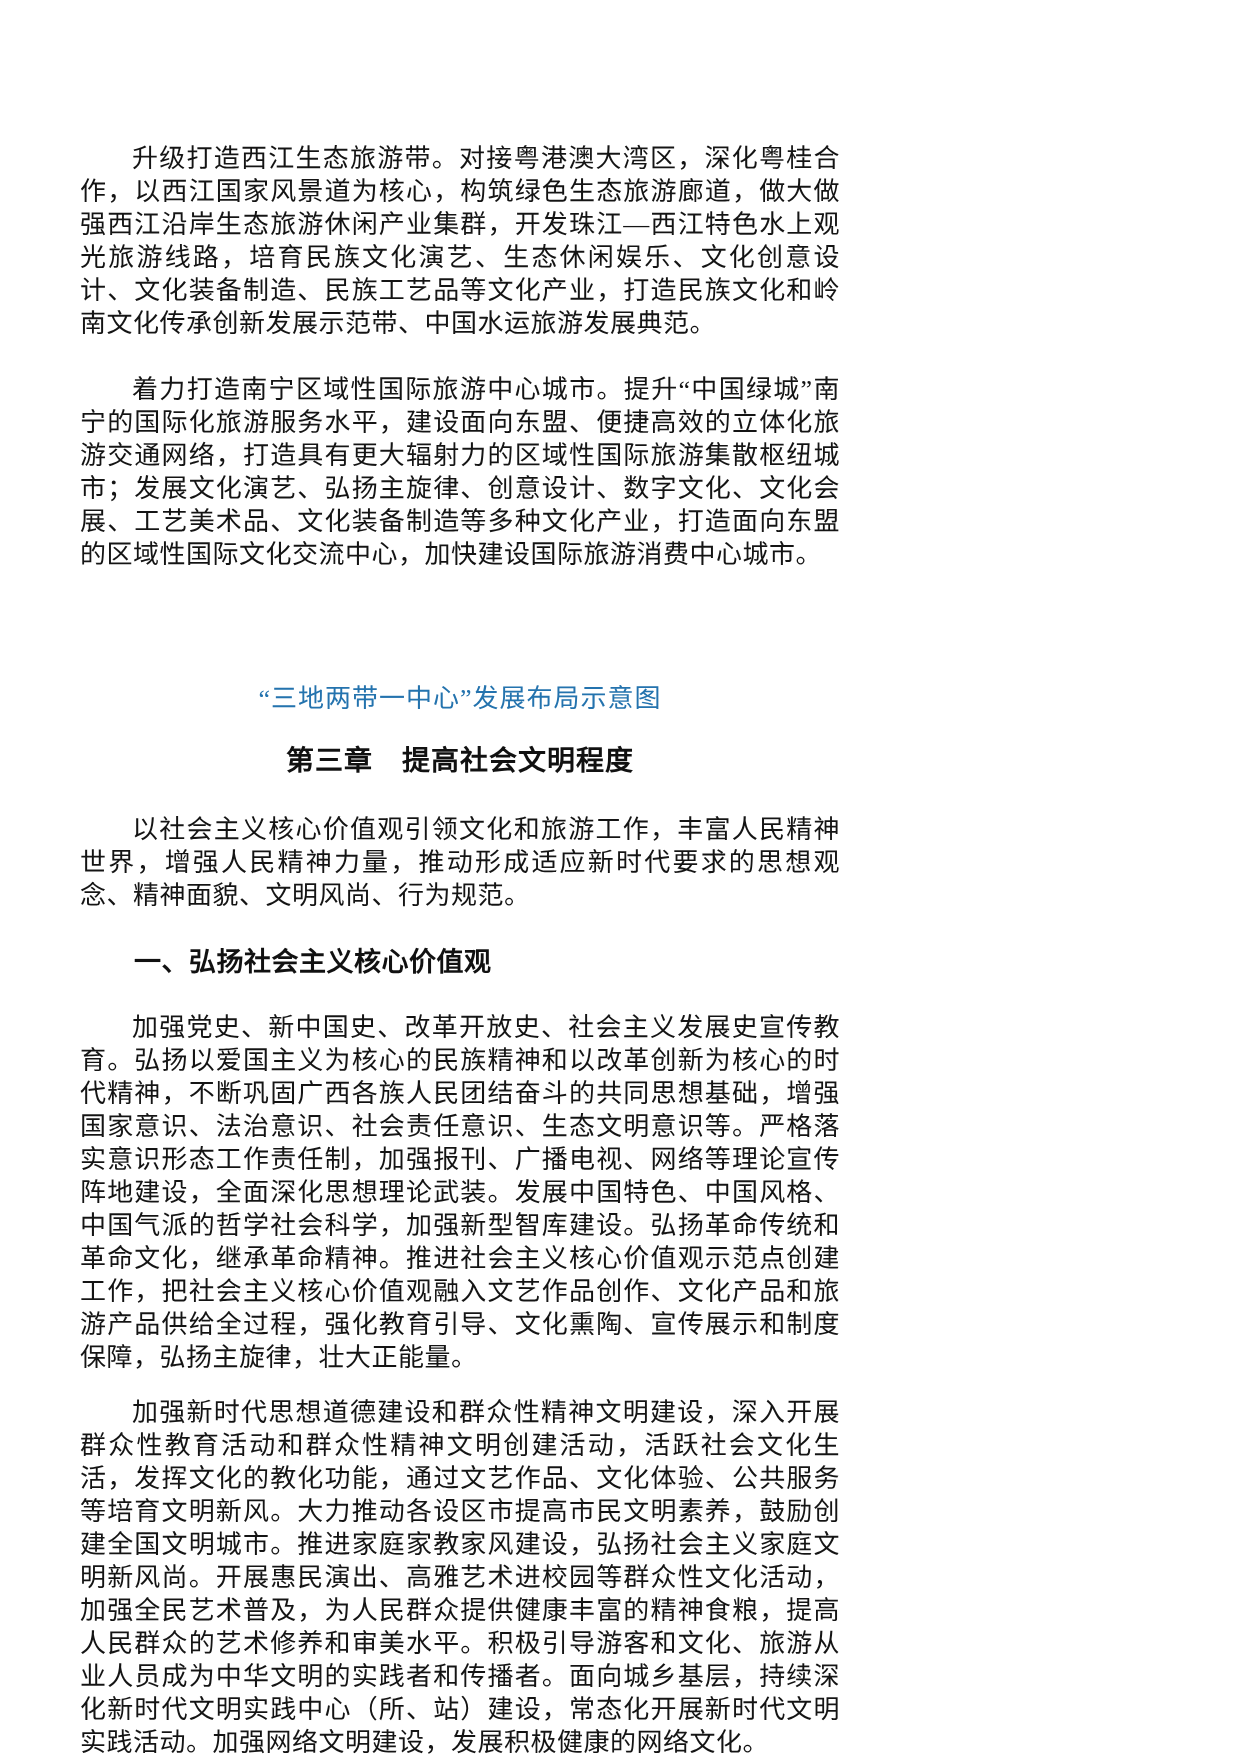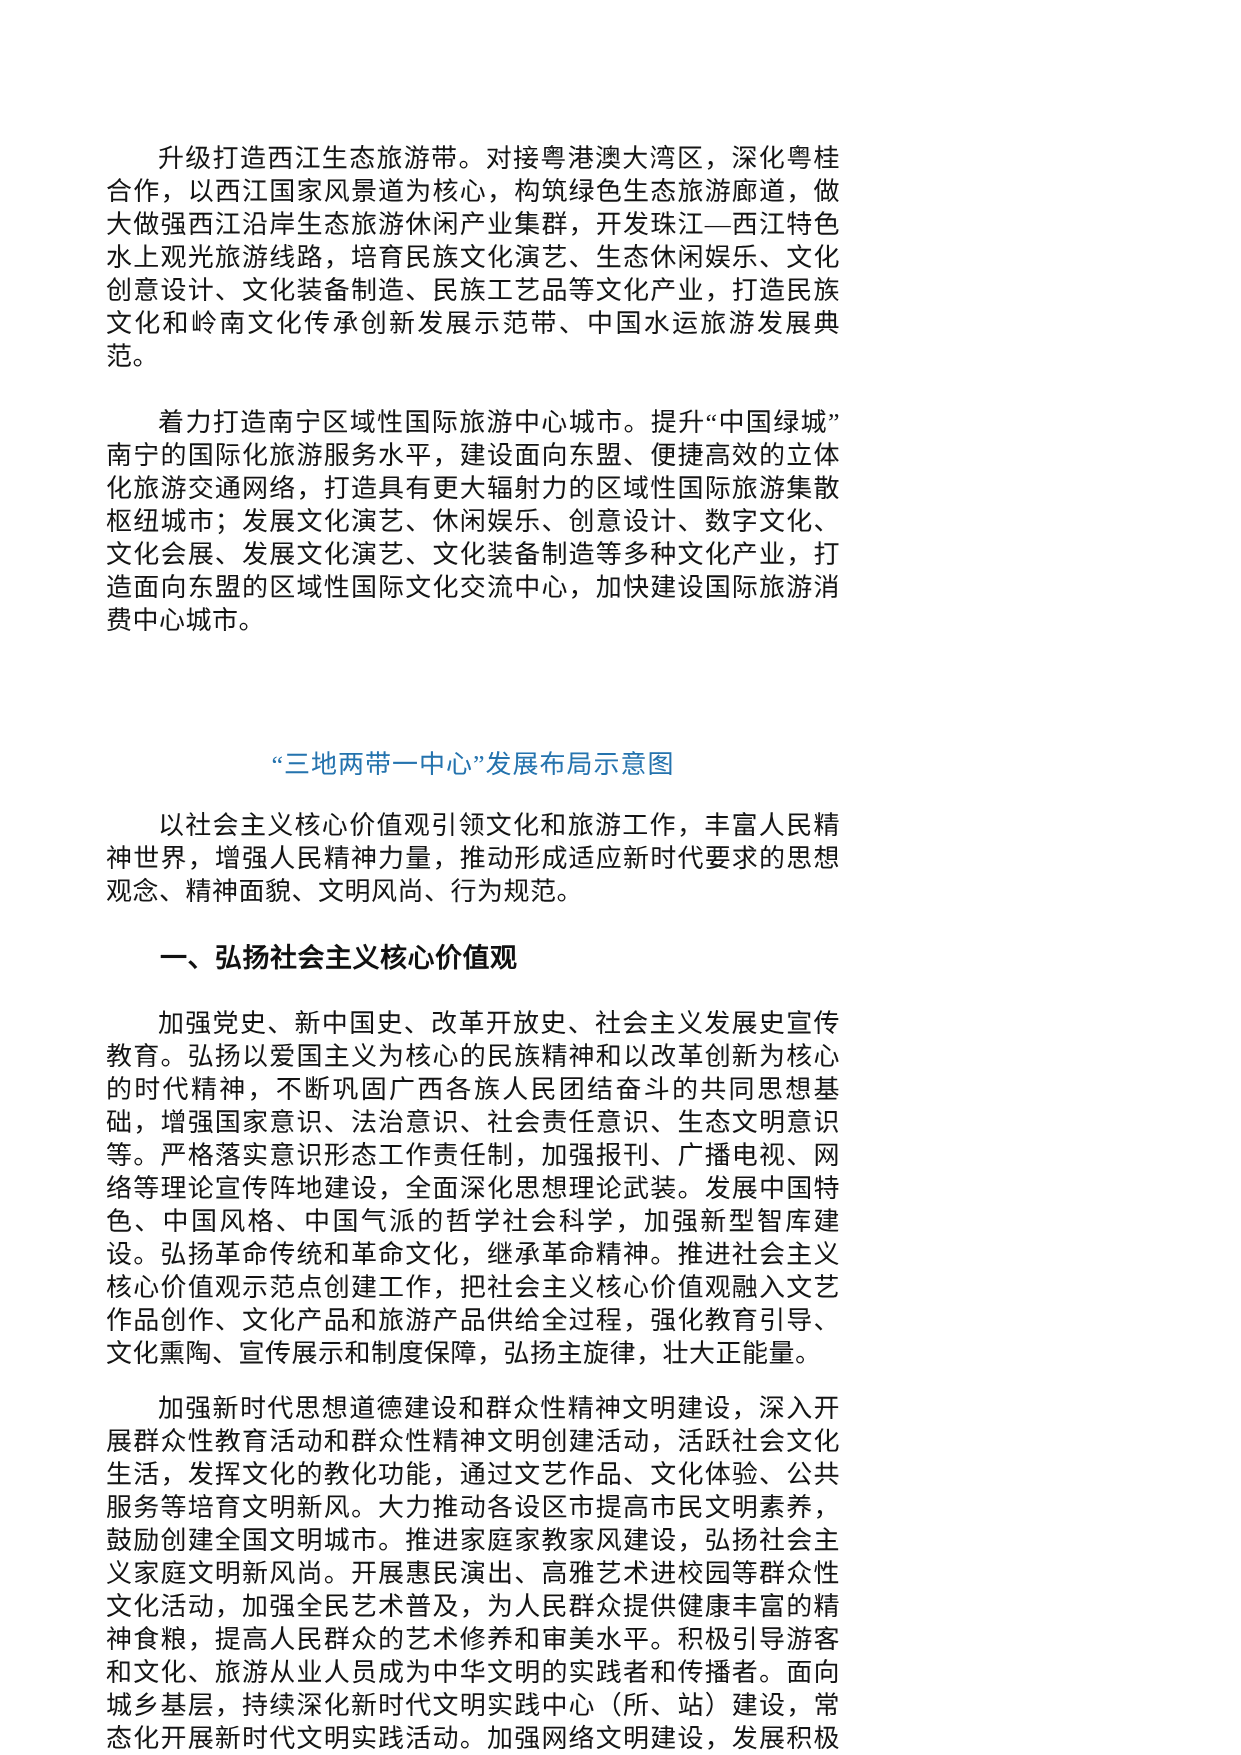--- a/index.html
+++ b/index.html
@@ -11,21 +11,21 @@
     width: 1241px;
     height: 1755px;
     overflow: hidden;
     font-family: "Liberation Serif", "DejaVu Serif", serif;
     color: #141414;
   }
   .page {
     box-sizing: border-box;
     width: 1011px;
     height: 1755px;
-    padding: 142px 171px 0 106px;
+    padding: 142px 171px 0 80px;
     background: #ffffff;
   }
   p.body-text {
     margin: 0 0 33px 0;
     font-size: 26px;
     line-height: 33px;
     text-align: justify;
     text-justify: inter-ideograph;
     text-indent: 2em;
     letter-spacing: 0.5px;
@@ -65,26 +65,27 @@
     margin-bottom: 22px;
   }
 </style>
 </head>
 <body>
 
 <div class="page">
 
   <p class="body-text">升级打造西江生态旅游带。对接粤港澳大湾区，深化粤桂合作，以西江国家风景道为核心，构筑绿色生态旅游廊道，做大做强西江沿岸生态旅游休闲产业集群，开发珠江—西江特色水上观光旅游线路，培育民族文化演艺、生态休闲娱乐、文化创意设计、文化装备制造、民族工艺品等文化产业，打造民族文化和岭南文化传承创新发展示范带、中国水运旅游发展典范。</p>
 
-  <p class="body-text">着力打造南宁区域性国际旅游中心城市。提升“中国绿城”南宁的国际化旅游服务水平，建设面向东盟、便捷高效的立体化旅游交通网络，打造具有更大辐射力的区域性国际旅游集散枢纽城市；发展文化演艺、休闲娱乐、创意设计、数字文化、文化会展、发展文化演艺、文化装备制造等多种文化产业，打造面向东盟的区域性国际文化交流中心，加快建设国际旅游消费中心城市。</p>
+  <p class="body-text">着力打造南宁区域性国际旅游中心城市。提升“中国绿城”南宁的国际化旅游服务水平，建设面向东盟、便捷高效的立体化旅游交通网络，打造具有更大辐射力的区域性国际旅游集散枢纽城市；发展文化演艺、弘扬主旋律、创意设计、数字文化、文化会展、工艺美术品、文化装备制造等多种文化产业，打造面向东盟的区域性国际文化交流中心，加快建设国际旅游消费中心城市。</p>
 
   <div class="figure-space"></div>
 
   <p class="figure-caption">“三地两带一中心”发展布局示意图</p>
 
+  <h2 class="chapter-heading">第三章　提高社会文明程度</h2>
 
   <p class="body-text intro-text">以社会主义核心价值观引领文化和旅游工作，丰富人民精神世界，增强人民精神力量，推动形成适应新时代要求的思想观念、精神面貌、文明风尚、行为规范。</p>
 
   <h3 class="section-heading">一、弘扬社会主义核心价值观</h3>
 
   <p class="body-text pre-heading">加强党史、新中国史、改革开放史、社会主义发展史宣传教育。弘扬以爱国主义为核心的民族精神和以改革创新为核心的时代精神，不断巩固广西各族人民团结奋斗的共同思想基础，增强国家意识、法治意识、社会责任意识、生态文明意识等。严格落实意识形态工作责任制，加强报刊、广播电视、网络等理论宣传阵地建设，全面深化思想理论武装。发展中国特色、中国风格、中国气派的哲学社会科学，加强新型智库建设。弘扬革命传统和革命文化，继承革命精神。推进社会主义核心价值观示范点创建工作，把社会主义核心价值观融入文艺作品创作、文化产品和旅游产品供给全过程，强化教育引导、文化熏陶、宣传展示和制度保障，弘扬主旋律，壮大正能量。</p>
 
 
   <p class="body-text">加强新时代思想道德建设和群众性精神文明建设，深入开展群众性教育活动和群众性精神文明创建活动，活跃社会文化生活，发挥文化的教化功能，通过文艺作品、文化体验、公共服务等培育文明新风。大力推动各设区市提高市民文明素养，鼓励创建全国文明城市。推进家庭家教家风建设，弘扬社会主义家庭文明新风尚。开展惠民演出、高雅艺术进校园等群众性文化活动，加强全民艺术普及，为人民群众提供健康丰富的精神食粮，提高人民群众的艺术修养和审美水平。积极引导游客和文化、旅游从业人员成为中华文明的实践者和传播者。面向城乡基层，持续深化新时代文明实践中心（所、站）建设，常态化开展新时代文明实践活动。加强网络文明建设，发展积极健康的网络文化。</p>
 

